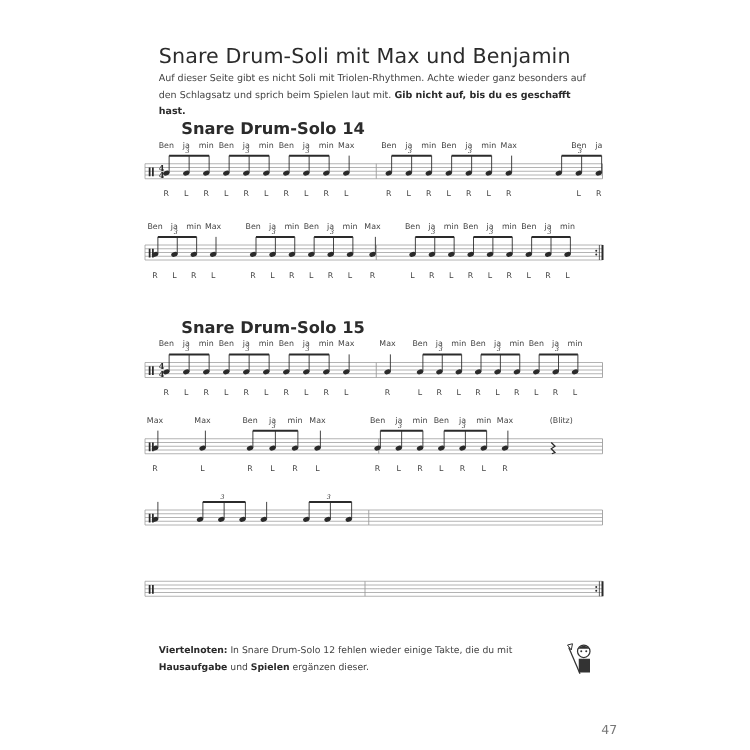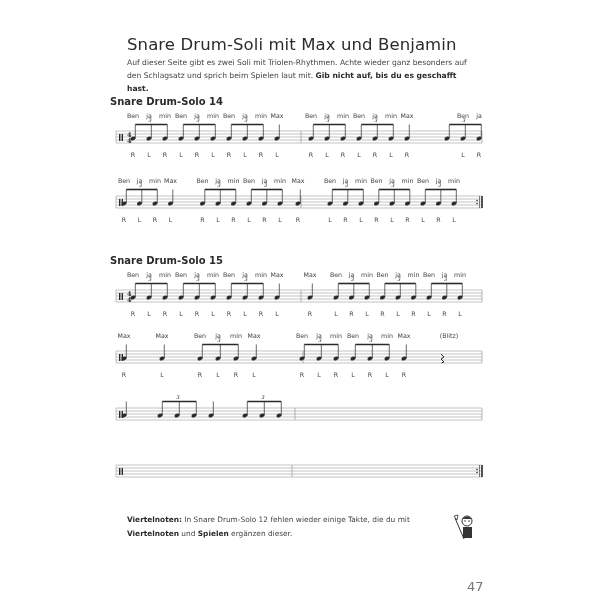--- a/index.html
+++ b/index.html
@@ -3,34 +3,34 @@
 <meta charset="utf-8">
 <style>
   html, body { margin:0; padding:0; background:#ffffff; }
   body { width:600px; height:600px; position:relative; overflow:hidden;
          font-family:"DejaVu Sans", sans-serif; color:#2a2a2a; }
   .page-title { position:absolute; left:127px; top:35px; font-size:16.5px;
                 font-weight:normal; letter-spacing:0.1px; color:#2b2b2b; }
   .intro { position:absolute; left:127px; top:56px; width:350px;
            font-size:7.6px; line-height:13px; color:#444; }
   .intro b { color:#2b2b2b; }
-  .solo-title { position:absolute; left:110px; font-size:10px; font-weight:bold; color:#2b2b2b; }
+  .solo-title { position:absolute; left:145px; font-size:13px; font-weight:bold; color:#2b2b2b; }
   svg.score { position:absolute; left:0; top:0; }
   .homework { position:absolute; left:127px; top:513px; width:305px;
               font-size:7.4px; line-height:13.5px; color:#444; }
   .homework b { color:#2b2b2b; }
-  .page-number { position:absolute; left:467px; top:579px; font-size:13px; color:#777; }
+  .page-number { position:absolute; left:481px; top:579px; font-size:10px; color:#777; }
   .mascot { position:absolute; left:452px; top:513px; }
 </style>
 </head>
 <body>
 
 <div class="page-title">Snare Drum-Soli mit Max und Benjamin</div>
 
-<div class="intro"><span>Auf dieser Seite gibt es zwei Soli mit Triolen-Rhythmen. Achte wieder ganz besonders auf den Schlagsatz und sprich beim Spielen laut mit. </span><b>Gib nicht auf, bis du es geschafft hast.</b></div>
+<div class="intro"><span>Auf dieser Seite gibt es nicht Soli mit Triolen-Rhythmen. Achte wieder ganz besonders auf den Schlagsatz und sprich beim Spielen laut mit. </span><b>Gib nicht auf, bis du es geschafft hast.</b></div>
 
 <div class="solo-title" style="top:96px">Snare Drum-Solo 14</div>
 <div class="solo-title" style="top:255px">Snare Drum-Solo 15</div>
 
 <svg class="score" width="600" height="600">
     <line x1="116" x2="482" y1="131" y2="131" stroke="#9a9a9a" stroke-width="0.6"></line>
     <line x1="116" x2="482" y1="134" y2="134" stroke="#9a9a9a" stroke-width="0.6"></line>
     <line x1="116" x2="482" y1="137" y2="137" stroke="#9a9a9a" stroke-width="0.6"></line>
     <line x1="116" x2="482" y1="140" y2="140" stroke="#9a9a9a" stroke-width="0.6"></line>
     <line x1="116" x2="482" y1="143" y2="143" stroke="#9a9a9a" stroke-width="0.6"></line>
@@ -448,21 +448,21 @@
     <rect x="119" y="468" width="1.4" height="7" fill="#2a2a2a"></rect>
     <rect x="121.6" y="468" width="1.4" height="7" fill="#2a2a2a"></rect>
     <line x1="116" x2="116" y1="465" y2="477" stroke="#9a9a9a" stroke-width="0.6"></line>
     <line x1="292" x2="292" y1="465" y2="477" stroke="#9a9a9a" stroke-width="0.7"></line>
     <line x1="479.5" x2="479.5" y1="465" y2="477" stroke="#2a2a2a" stroke-width="0.6"></line>
     <line x1="482" x2="482" y1="465" y2="477" stroke="#2a2a2a" stroke-width="1.6"></line>
     <circle cx="477" cy="469.5" r="0.8" fill="#2a2a2a"></circle>
     <circle cx="477" cy="472.5" r="0.8" fill="#2a2a2a"></circle>
   </svg>
 
-<div class="homework"><b>Viertelnoten:</b><span> In Snare Drum-Solo 12 fehlen wieder einige Takte, die du mit </span><b>Viertelnoten</b><span> und </span><b>Spielen</b><span> ergänzen dieser.</span></div>
+<div class="homework"><b>Viertelnoten:</b><span> In Snare Drum-Solo 12 fehlen wieder einige Takte, die du mit </span><b>Hausaufgabe</b><span> und </span><b>Spielen</b><span> ergänzen dieser.</span></div>
 
 <svg class="mascot" width="26" height="30" viewBox="0 0 26 30">
   <circle cx="15" cy="8" r="5" fill="none" stroke="#333" stroke-width="1"></circle>
   <path d="M10 6 Q15 1 20 6" fill="#333"></path>
   <rect x="11" y="14" width="9" height="11" fill="#333"></rect>
   <line x1="3" y1="5" x2="12" y2="26" stroke="#333" stroke-width="1"></line>
   <path d="M2 3 L6 2 L5 7 Z" fill="none" stroke="#333" stroke-width="0.8"></path>
   <circle cx="13" cy="8" r="0.8" fill="#333"></circle>
     <circle cx="17" cy="8" r="0.8" fill="#333"></circle>
 </svg>

